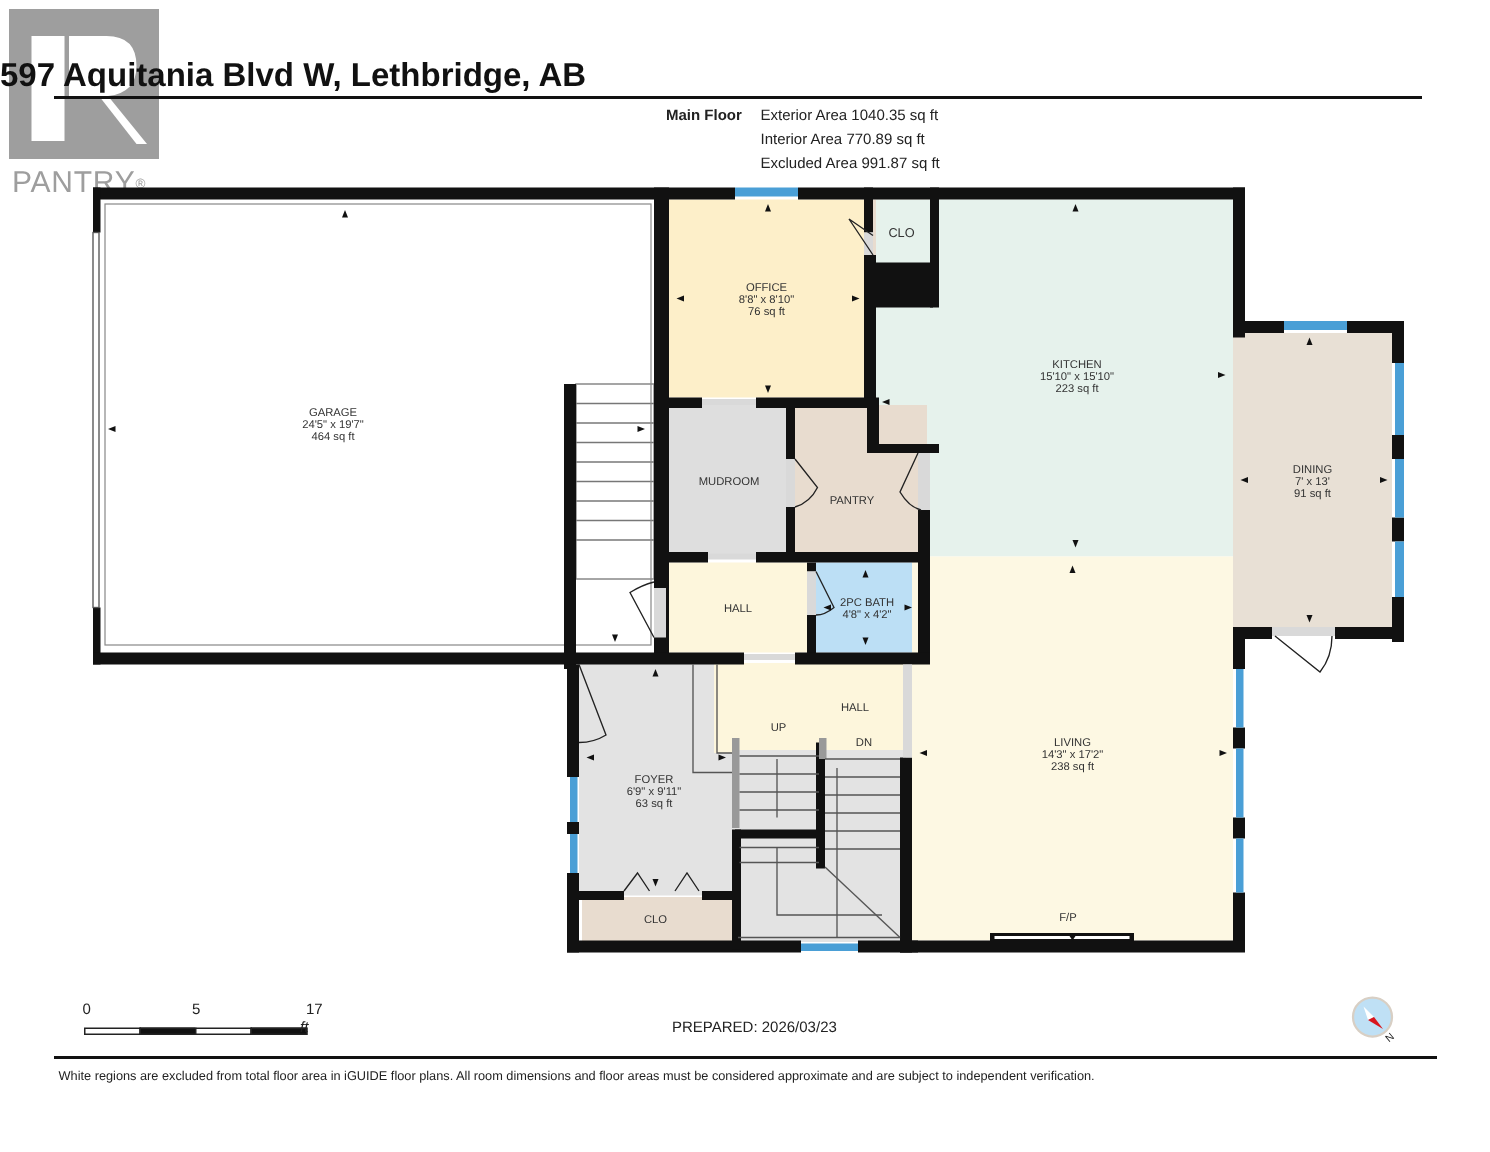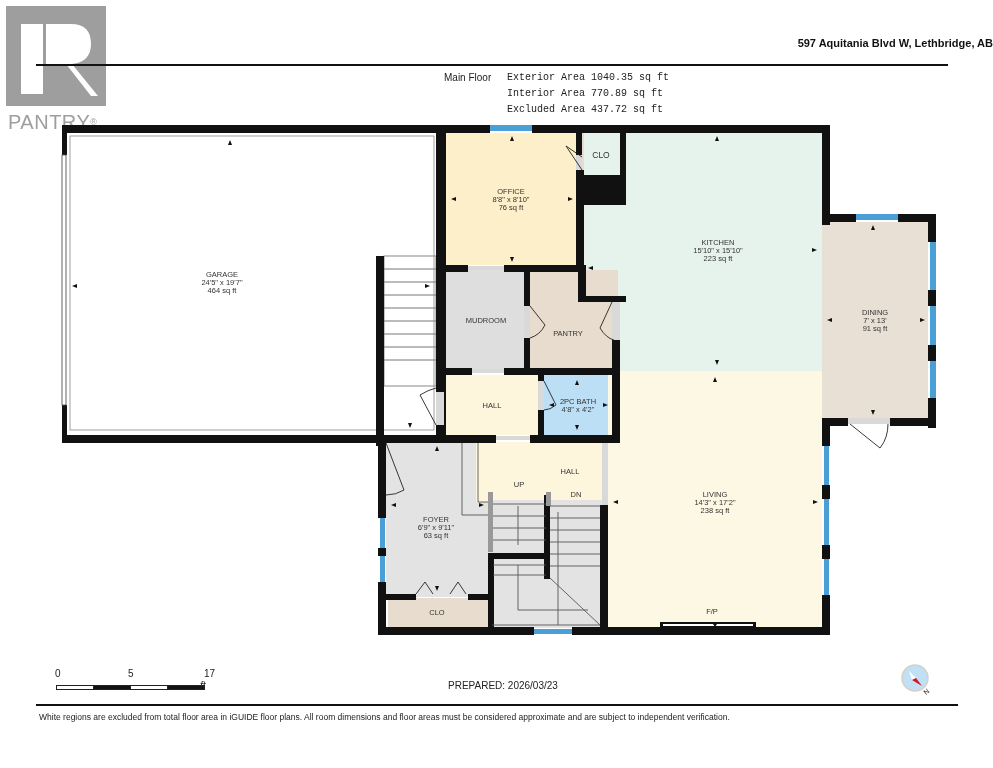--- a/index.html
+++ b/index.html
@@ -1,25 +1,25 @@
 <!DOCTYPE html>
 <html><head>
 <meta charset="utf-8">
 <style>
   html, body { margin:0; padding:0; background:#ffffff; }
   body { width:993px; height:768px; position:relative; overflow:hidden; font-family:"Liberation Sans", sans-serif; color:#222; }
   .logo { position:absolute; left:6px; top:6px; width:100px; height:108px; }
   .logo-box { position:absolute; left:0; top:0; width:100px; height:100px; background:#9e9e9e; }
   .logo-text { position:absolute; left:2px; top:106px; font-size:20px; color:#9e9e9e; letter-spacing:0.5px; line-height:20px; }
   .logo-text sup { font-size:9px; vertical-align:top; }
-  .title { position:absolute; left:0; width:993px; top:37px; text-align:right; font-size:11px; font-weight:bold; color:#111; }
+  .title { position:absolute; left:0; width:993px; top:37px; text-align:left; font-size:22px; font-weight:bold; color:#111; }
   .rule-top { position:absolute; left:36px; top:64px; width:912px; height:2px; background:#111; }
   .areas { position:absolute; left:444px; top:70px; font-size:10px; line-height:16px; color:#222; }
-  .areas .lbl { position:absolute; left:0; top:0; font-weight:normal; width:60px; }
-  .areas .vals { position:absolute; left:63px; top:0; white-space:nowrap;font-family:Liberation Mono, monospace; }
+  .areas .lbl { position:absolute; left:0; top:0; font-weight:bold; width:60px; }
+  .areas .vals { position:absolute; left:63px; top:0; white-space:nowrap; }
   svg.plan { position:absolute; left:0; top:0; }
   .room-label { font-family:"Liberation Sans", sans-serif; font-size:7.5px; fill:#333; text-anchor:middle; }
   .room-label-big { font-family:"Liberation Sans", sans-serif; font-size:8.5px; fill:#333; text-anchor:middle; }
   .scale { position:absolute; left:52px; top:668px; width:180px; height:30px; }
   .scale .t { position:absolute; top:0; font-size:10px; }
   .scale .bar { position:absolute; top:17px; height:5px; border:1px solid #222; box-sizing:border-box; }
   .scale .ft { position:absolute; left:148px; top:12px; font-size:10px;font-style:italic; }
   .prepared { position:absolute; left:448px; top:680px; font-size:10px; color:#222;text-align:right; }
   .rule-bottom { position:absolute; left:36px; top:704px; width:922px; height:2px; background:#111; }
   .disclaimer { position:absolute; left:39px; top:712px; font-size:8.5px; color:#222; white-space:nowrap;text-align:center; }
@@ -40,21 +40,21 @@
 </div>
 
 <div class="title">597 Aquitania Blvd W, Lethbridge, AB</div>
 <div class="rule-top"></div>
 
 <div class="areas">
   <div class="lbl">Main Floor</div>
   <div class="vals">
     <div>Exterior Area 1040.35 sq ft</div>
     <div>Interior Area 770.89 sq ft</div>
-    <div>Excluded Area 437.72 sq ft</div>
+    <div>Excluded Area 991.87 sq ft</div>
   </div>
 </div>
 
 <svg class="plan" width="993" height="768" viewBox="0 0 993 768">
 
   <g>
     <rect x="66" y="133" width="372" height="302" fill="#ffffff"></rect>
     <rect x="446" y="133" width="132" height="132" fill="#fdefc9"></rect>
     <rect x="582" y="133" width="38" height="42" fill="#e8dccf"></rect>
     <rect x="584" y="133" width="238" height="238" fill="#e6f2ec"></rect>

